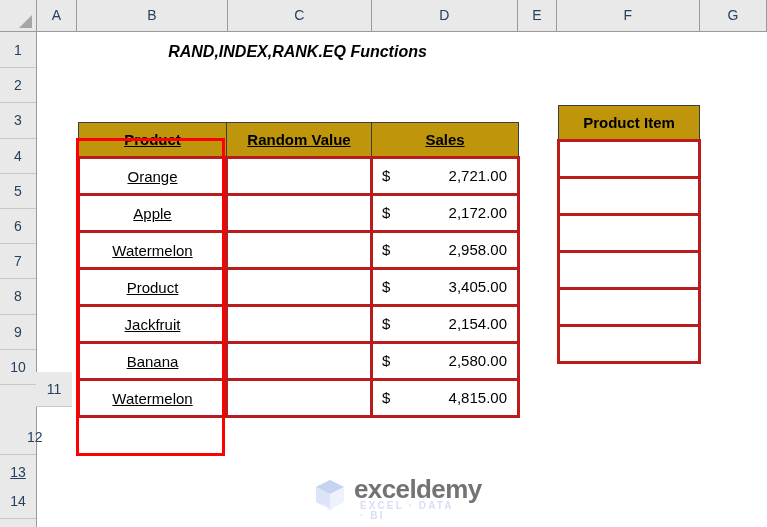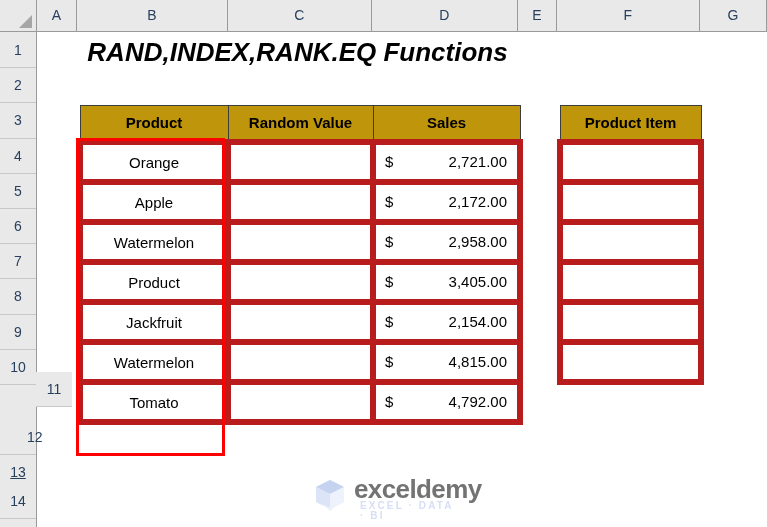--- a/index.html
+++ b/index.html
@@ -97,35 +97,35 @@
 
   
   .sheet-title {
     position: absolute;
     left: 77px;
     top: 35px;
     width: 441px;
     height: 34px;
     line-height: 34px;
     text-align: center;
-    font-size: 26px;
+    font-size: 16px;
     font-weight: bold;
     font-style: italic;
     color: #000000;
     white-space: nowrap;
   }
 
   
   .tbl {
     position: absolute;
     border-collapse: collapse;
     table-layout: fixed;
   }
   .tbl td, .tbl th {
-    border: 6px solid #b91c1c;
+    border: 3px solid #b91c1c;
     padding: 0;
     margin: 0;
   }
   .hdr-cell {
     background: #BF960B;
     color: #000000;
     font-size: 15px;
     font-weight: bold;
     text-align: center;
     height: 33px;
@@ -157,21 +157,22 @@
   .money-cell .amt {
     position: absolute;
     right: 10px;
     top: 0;
     line-height: 34px;
   }
 
   
   #main-table {
     left: 77px;
-    top: 105px;
+    top: 122px;
+    text-decoration: underline;
   }
   #item-table {
     left: 557px;
     top: 105px;
   }
 
   
   .red-outline {
     position: absolute;
     left: 76px;
@@ -277,33 +278,33 @@
         </tr>
         <tr>
           <td class="body-cell">Jackfruit</td>
           <td class="body-cell"></td>
           <td class="money-cell">
             <span class="cur">$</span>
             <span class="amt">2,154.00</span>
           </td>
         </tr>
         <tr>
+          <td class="body-cell">Banana</td>
+          <td class="body-cell"></td>
+          <td class="money-cell">
+            <span class="cur">$</span>
+            <span class="amt">2,580.00</span>
+          </td>
+        </tr>
+        <tr>
           <td class="body-cell">Watermelon</td>
           <td class="body-cell"></td>
           <td class="money-cell">
             <span class="cur">$</span>
             <span class="amt">4,815.00</span>
-          </td>
-        </tr>
-        <tr>
-          <td class="body-cell">Tomato</td>
-          <td class="body-cell"></td>
-          <td class="money-cell">
-            <span class="cur">$</span>
-            <span class="amt">4,792.00</span>
           </td>
         </tr>
       </tbody>
   </table>
 
   <table class="tbl" id="item-table">
     <colgroup>
         <col style="width:141px">
       </colgroup>
     <thead>

